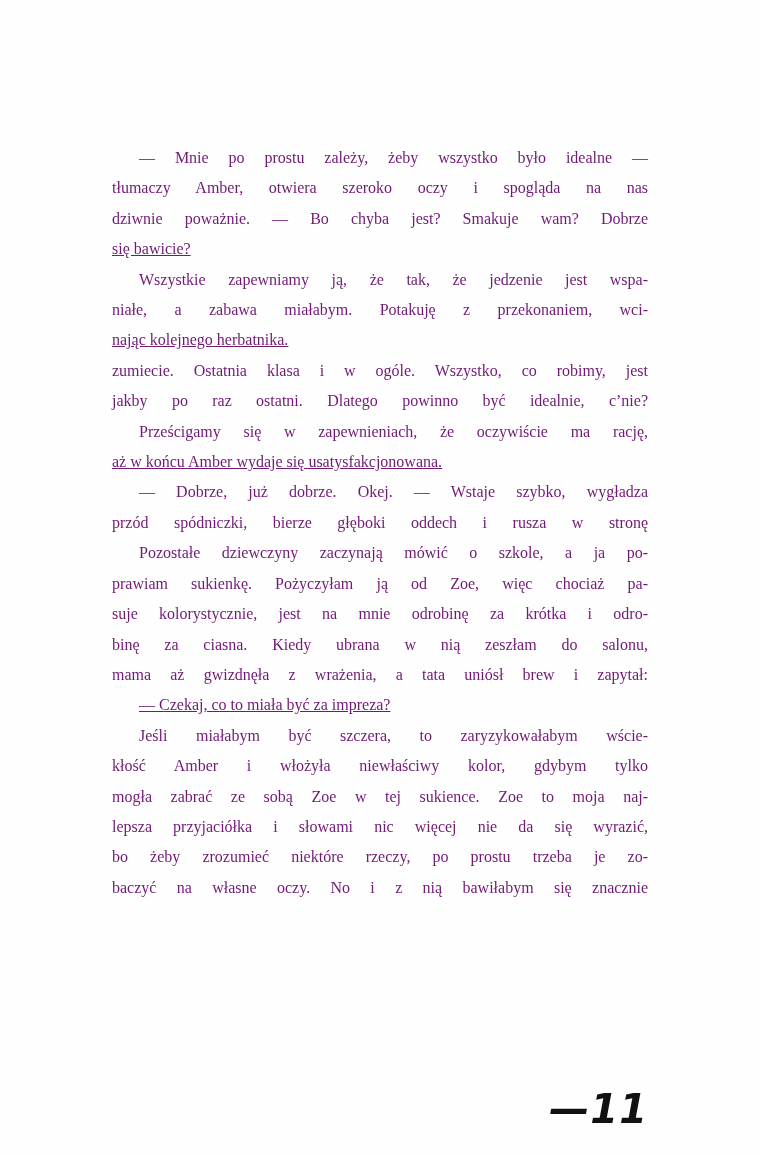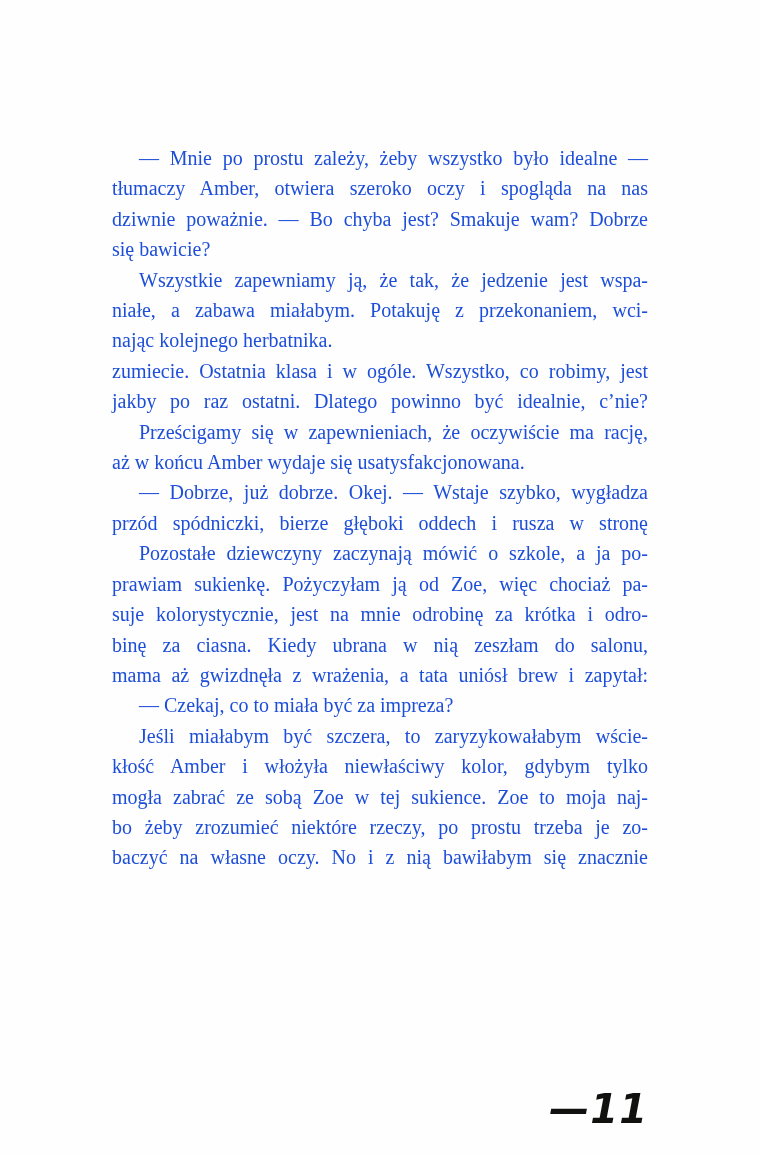--- a/index.html
+++ b/index.html
@@ -15,33 +15,34 @@
     overflow: hidden;
     font-family: "Liberation Serif", "DejaVu Serif", serif;
   }
   .text-block {
     position: absolute;
     left: 112px;
     top: 143px;
     width: 536px;
   }
   .line {
-    font-size: 20px;
+    font-size: 16px;
     line-height: 30.4px;
-    color: #1d4ed8;
+    color: #701a75;
     text-align: justify;
     text-align-last: justify;
     -moz-text-align-last: justify;
     white-space: normal;
   }
   .line.indent {
     text-indent: 27px;
   }
   .line.end {
     text-align-last: left;
+    text-decoration: underline;
     -moz-text-align-last: left;
   }
   .page-number {
     position: absolute;
     top: 1092px;
     right: 112px;
     font-family: "DejaVu Sans", "Liberation Sans", sans-serif;
     font-style: italic;
     font-weight: 700;
     font-size: 40px;
@@ -70,17 +71,18 @@
       <div class="line">przód spódniczki, bierze głęboki oddech i rusza w stronę</div>
       <div class="line indent">Pozostałe dziewczyny zaczynają mówić o szkole, a ja po-</div>
       <div class="line">prawiam sukienkę. Pożyczyłam ją od Zoe, więc chociaż pa-</div>
       <div class="line">suje kolorystycznie, jest na mnie odrobinę za krótka i odro-</div>
       <div class="line">binę za ciasna. Kiedy ubrana w nią zeszłam do salonu,</div>
       <div class="line">mama aż gwizdnęła z wrażenia, a tata uniósł brew i zapytał:</div>
       <div class="line indent end">— Czekaj, co to miała być za impreza?</div>
       <div class="line indent">Jeśli miałabym być szczera, to zaryzykowałabym wście-</div>
       <div class="line">kłość Amber i włożyła niewłaściwy kolor, gdybym tylko</div>
       <div class="line">mogła zabrać ze sobą Zoe w tej sukience. Zoe to moja naj-</div>
+      <div class="line">lepsza przyjaciółka i słowami nic więcej nie da się wyrazić,</div>
       <div class="line">bo żeby zrozumieć niektóre rzeczy, po prostu trzeba je zo-</div>
       <div class="line">baczyć na własne oczy. No i z nią bawiłabym się znacznie</div>
     </div>
   <div class="page-number">—11</div>
 </div>
 
 </body></html>

